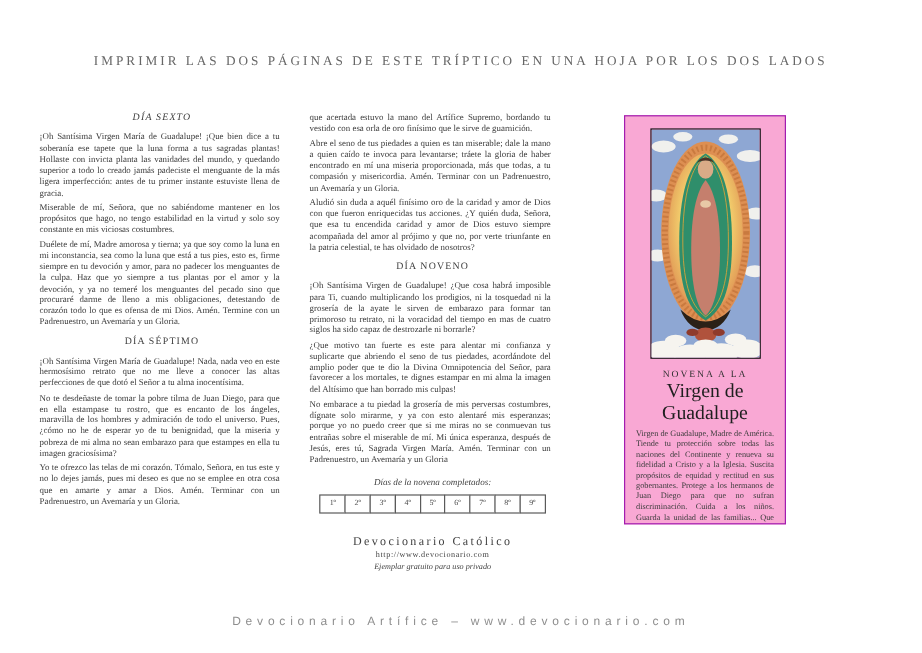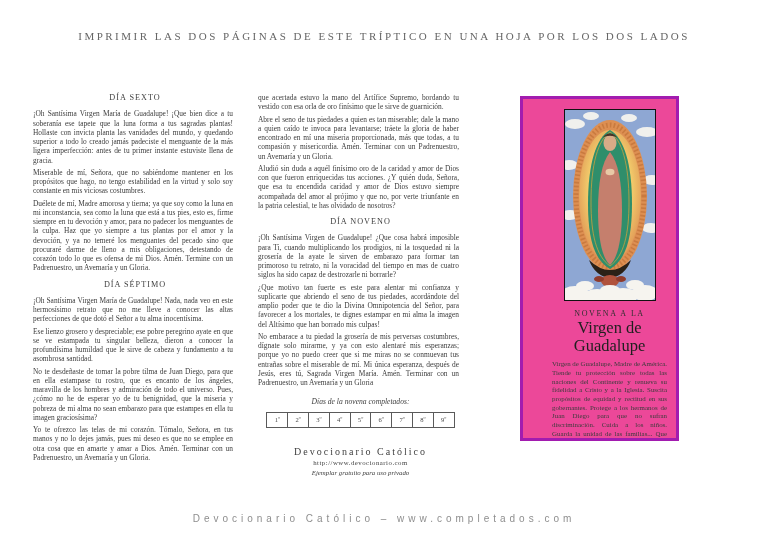--- a/index.html
+++ b/index.html
@@ -3,33 +3,33 @@
 <meta charset="utf-8">
 <style>
   html,body{margin:0;padding:0;}
   body{
     width:768px;height:544px;position:relative;overflow:hidden;
     background:#ffffff;
     font-family:"Liberation Serif", serif;
     color:#3c3c3c;
   }
   .page-title{
-    position:absolute;top:30px;left:0;width:768px;
+    position:absolute;top:45px;left:0;width:768px;
     text-align:center;font-size:11px;letter-spacing:2.5px;
     color:#666;white-space:nowrap;
   }
   .col{position:absolute;top:93px;font-size:7.4px;line-height:1.25;}
   .col-1{left:33px;width:204px;}
   .col-2{left:258px;width:205px;}
   .col p{margin:0 4px 3px 0;text-align:justify;}
   .col h3{
     margin:7px 0 6px 0;text-align:center;font-weight:normal;
     font-size:8.2px;letter-spacing:1px;color:#3f3f3f;
   }
-  .col h3.first{margin-top:0;}
+  .col h3.first{margin-top:0;font-style:italic;}
   .novena-caption{
     text-align:center;font-style:italic;font-size:7.6px;
     margin:10px 0 5px 0;color:#3f3f3f;
   }
   .day-table{
     display:flex;justify-content:center;margin:0 auto 0 auto;width:188px;
   }
   .day-cell{
     width:20px;height:14px;border:1px solid #5a5a5a;margin-left:-1px;
     display:flex;align-items:center;justify-content:center;
@@ -37,23 +37,22 @@
   }
   .day-cell:first-child{margin-left:0;}
   .publisher{
     margin-top:18px;text-align:center;color:#3f3f3f;
   }
   .publisher .pub-name{font-size:10px;letter-spacing:2px;}
   .publisher .pub-url{font-size:6.8px;letter-spacing:.5px;margin-top:1px;}
   .publisher .pub-note{font-size:6.8px;font-style:italic;margin-top:1px;}
   .panel{
     position:absolute;left:520px;top:96px;width:133px;height:339px;
-    border:3px solid #a21caf;background:#ec4899;overflow:hidden;
+    border:1px solid #a21caf;background:#f9a8d4;overflow:hidden;
     text-align:center;
-    padding-left:20px;
   }
   .holy-image{
     width:90px;height:190px;border:1px solid #111;
     margin:10px auto 0 auto;display:block;
   }
   .panel-kicker{
     margin-top:8px;font-size:8px;letter-spacing:1.6px;color:#2f2f2f;
   }
   .panel-title{
     margin-top:1px;font-size:16.5px;color:#1f1f1f;line-height:1.1;
@@ -73,23 +72,22 @@
 
 <div class="page-title">IMPRIMIR LAS DOS PÁGINAS DE ESTE TRÍPTICO EN UNA HOJA POR LOS DOS LADOS</div>
 
 <div class="col col-1">
   <h3 class="first">DÍA SEXTO</h3>
   <p>¡Oh Santísima Virgen María de Guadalupe! ¡Que bien dice a tu soberanía ese tapete que la luna forma a tus sagradas plantas! Hollaste con invicta planta las vanidades del mundo, y quedando superior a todo lo creado jamás padeciste el menguante de la más ligera imperfección: antes de tu primer instante estuviste llena de gracia.</p>
   <p>Miserable de mí, Señora, que no sabiéndome mantener en los propósitos que hago, no tengo estabilidad en la virtud y solo soy constante en mis viciosas costumbres.</p>
   <p>Duélete de mí, Madre amorosa y tierna; ya que soy como la luna en mi inconstancia, sea como la luna que está a tus pies, esto es, firme siempre en tu devoción y amor, para no padecer los menguantes de la culpa. Haz que yo siempre a tus plantas por el amor y la devoción, y ya no temeré los menguantes del pecado sino que procuraré darme de lleno a mis obligaciones, detestando de corazón todo lo que es ofensa de mi Dios. Amén. Termine con un Padrenuestro, un Avemaría y un Gloria.</p>
   <h3>DÍA SÉPTIMO</h3>
   <p>¡Oh Santísima Virgen María de Guadalupe! Nada, nada veo en este hermosísimo retrato que no me lleve a conocer las altas perfecciones de que dotó el Señor a tu alma inocentísima.</p>
-  <p>Ese lienzo grosero y despreciable; ese pobre peregrino ayate en que se ve estampada tu singular belleza, dieron a conocer la profundísima humildad que le sirve de cabeza y fundamento a tu asombrosa santidad.</p>
   <p>No te desdeñaste de tomar la pobre tilma de Juan Diego, para que en ella estampase tu rostro, que es encanto de los ángeles, maravilla de los hombres y admiración de todo el universo. Pues, ¿cómo no he de esperar yo de tu benignidad, que la miseria y pobreza de mi alma no sean embarazo para que estampes en ella tu imagen graciosísima?</p>
-  <p>Yo te ofrezco las telas de mi corazón. Tómalo, Señora, en tus manos y no lo dejes jamás, pues mi deseo es que no se emplee en otra cosa que en amarte y amar a Dios. Amén. Terminar con un Padrenuestro, un Avemaría y un Gloria.</p>
+  <p>Yo te ofrezco las telas de mi corazón. Tómalo, Señora, en tus este y no lo dejes jamás, pues mi deseo es que no se emplee en otra cosa que en amarte y amar a Dios. Amén. Terminar con un Padrenuestro, un Avemaría y un Gloria.</p>
 </div>
 
 <div class="col col-2">
   <p>que acertada estuvo la mano del Artífice Supremo, bordando tu vestido con esa orla de oro finísimo que le sirve de guarnición.</p>
   <p>Abre el seno de tus piedades a quien es tan miserable; dale la mano a quien caído te invoca para levantarse; tráete la gloria de haber encontrado en mí una miseria proporcionada, más que todas, a tu compasión y misericordia. Amén. Terminar con un Padrenuestro, un Avemaría y un Gloria.</p>
   <p>Aludió sin duda a aquél finísimo oro de la caridad y amor de Dios con que fueron enriquecidas tus acciones. ¿Y quién duda, Señora, que esa tu encendida caridad y amor de Dios estuvo siempre acompañada del amor al prójimo y que no, por verte triunfante en la patria celestial, te has olvidado de nosotros?</p>
   <h3>DÍA NOVENO</h3>
   <p>¡Oh Santísima Virgen de Guadalupe! ¿Que cosa habrá imposible para Ti, cuando multiplicando los prodigios, ni la tosquedad ni la grosería de la ayate le sirven de embarazo para formar tan primoroso tu retrato, ni la voracidad del tiempo en mas de cuatro siglos ha sido capaz de destrozarle ni borrarle?</p>
   <p>¿Que motivo tan fuerte es este para alentar mi confianza y suplicarte que abriendo el seno de tus piedades, acordándote del amplio poder que te dio la Divina Omnipotencia del Señor, para favorecer a los mortales, te dignes estampar en mi alma la imagen del Altísimo que han borrado mis culpas!</p>
   <p>No embarace a tu piedad la grosería de mis perversas costumbres, dígnate solo mirarme, y ya con esto alentaré mis esperanzas; porque yo no puedo creer que si me miras no se conmuevan tus entrañas sobre el miserable de mí. Mi única esperanza, después de Jesús, eres tú, Sagrada Virgen María. Amén. Terminar con un Padrenuestro, un Avemaría y un Gloria</p>
@@ -161,13 +159,13 @@
       <ellipse cx="20" cy="176" rx="9" ry="5"></ellipse>
       <ellipse cx="70" cy="175" rx="9" ry="5"></ellipse>
       <ellipse cx="45" cy="180" rx="10" ry="5"></ellipse>
     </g>
   </svg>
   <div class="panel-kicker">NOVENA A LA</div>
   <div class="panel-title">Virgen de Guadalupe</div>
   <p class="panel-prayer">Virgen de Guadalupe, Madre de América. Tiende tu protección sobre todas las naciones del Continente y renueva su fidelidad a Cristo y a la Iglesia. Suscita propósitos de equidad y rectitud en sus gobernantes. Protege a los hermanos de Juan Diego para que no sufran discriminación. Cuida a los niños. Guarda la unidad de las familias... Que desde esta tu Imagen manifiestes siempre tu clemencia, tu compasión y tu amparo. Te lo pedimos por Jesucristo, nuestro Señor. Amén.</p>
 </div>
 
-<div class="page-footer">Devocionario Católico – www.completados.com</div>
+<div class="page-footer">Devocionario Artífice – www.devocionario.com</div>
 
 </body></html>

